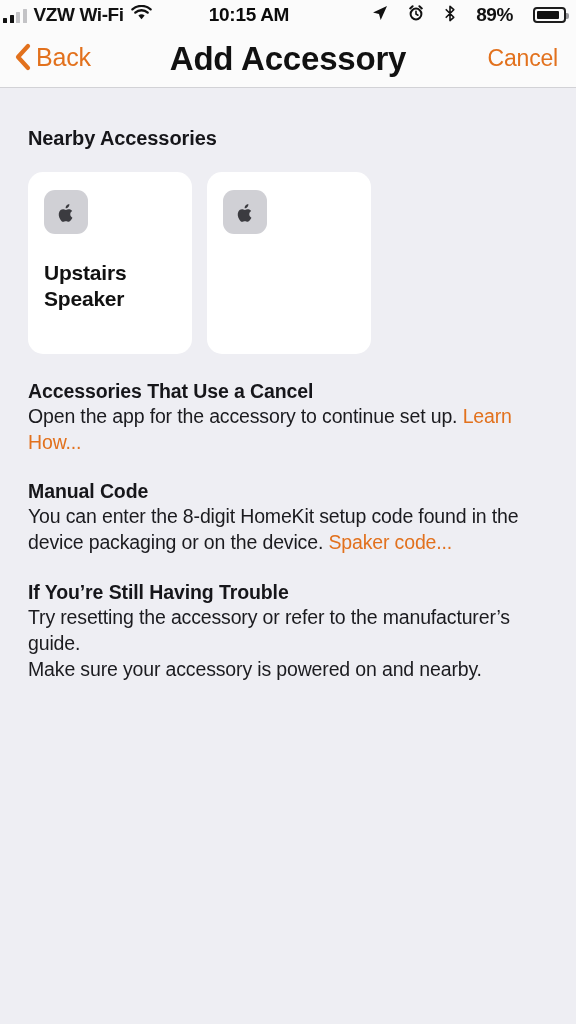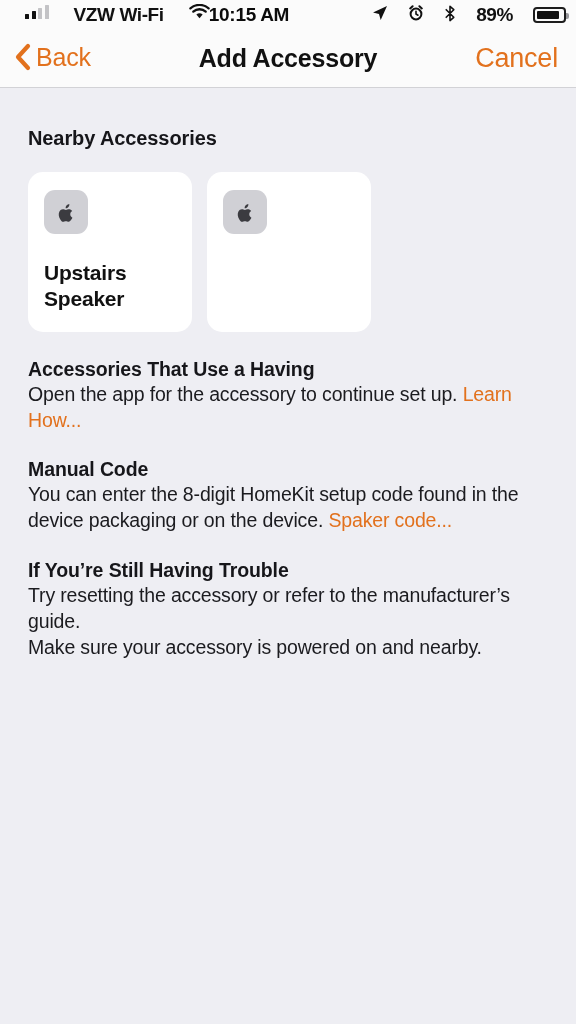--- a/index.html
+++ b/index.html
@@ -11,21 +11,21 @@
     overflow:hidden;
   }
   .screen { position:relative; width:576px; height:1024px; background:#eeeef3; }
 
   
   .statusbar {
     position:absolute; top:0; left:0; width:576px; height:30px;
     background:#fbfbfb;
     display:flex; align-items:center;
   }
-  .sb-left { position:absolute; left:25px; display:flex; align-items:flex-start; gap:25px; }
+  .sb-left { position:absolute; left:3px; display:flex; align-items:center; gap:7px; }
   .sb-center { position:absolute; left:0; width:498px; text-align:center;
                font-size:19px; font-weight:bold; color:#0b0b0b; letter-spacing:-0.3px; }
   .sb-right { position:absolute; right:10px; display:flex; align-items:center; gap:20px; }
   .sb-text { font-size:19px; font-weight:bold; color:#111; letter-spacing:-0.4px; }
 
   .sig { display:flex; align-items:flex-end; gap:2.5px; height:15px; }
   .sig i { display:block; width:4px; background:#111; border-radius:0.5px; }
   .sig i:nth-child(1){ height:5px; }
   .sig i:nth-child(2){ height:8px; }
   .sig i:nth-child(3){ height:11px; background:#c3c3c6; }
@@ -40,32 +40,32 @@
   
   .navbar {
     position:absolute; top:30px; left:0; width:576px; height:58px;
     background:#fbfbfb; border-bottom:1px solid #d2d2d6;
     display:flex; align-items:center;
   }
   .nav-back { position:absolute; left:14px; display:flex; align-items:flex-start; gap:5px;
               color:#e2711d; cursor:pointer; }
   .nav-back-label { font-size:25px; color:#e2711d; letter-spacing:-0.2px; }
   .nav-title { position:absolute; left:0; width:576px; text-align:center;
-               font-size:25px; font-weight:bold; color:#111; letter-spacing:-0.2px; }
-  .nav-cancel { position:absolute; right:18px; font-size:27px; color:#e2711d;
+               font-size:33px; font-weight:bold; color:#111; letter-spacing:-0.2px; }
+  .nav-cancel { position:absolute; right:18px; font-size:23px; color:#e2711d;
                 cursor:pointer; letter-spacing:-0.2px; }
 
   
   .content { position:absolute; top:89px; left:0; width:576px; bottom:0;
              background:#eeeef3; padding:38px 16px 0 28px; }
 
   .section-label { font-size:20px; font-weight:bold; color:#16161a; letter-spacing:-0.1px; }
 
   .cards { display:flex; gap:15px; margin-top:22px; }
-  .card { width:164px; height:160px; background:#fff; border-radius:15px;
+  .card { width:164px; height:182px; background:#fff; border-radius:15px;
           padding:18px 16px; cursor:pointer; display:flex; flex-direction:column; }
   .card-icon { width:44px; height:44px; background:#d0d0d5; border-radius:11px;
                display:flex; align-items:center; justify-content:center; }
   .card-icon svg { width:19px; height:22px; display:block; }
   .card-title { margin-top:26px; font-size:21px; font-weight:bold; color:#111;
                 line-height:1.22; letter-spacing:-0.2px; }
 
   .blocks { margin-top:26px; }
   .block { margin-bottom:25px; }
   .block:last-child { margin-bottom:0; }
@@ -160,21 +160,21 @@
             <path d="M9.7 5.1c.5-.7.9-1.6.7-2.6-.8.05-1.8.6-2.4 1.3-.5.6-.9 1.5-.7 2.4.9.03 1.8-.5 2.4-1.1z" fill="#3b3b40"></path>
           </svg>
         </div>
       </div>
 
     </div>
 
     <div class="blocks">
 
       <div class="block">
-        <div class="block-head">Accessories That Use a Having</div>
+        <div class="block-head">Accessories That Use a Cancel</div>
         <div class="block-body"><span>Open the app for the accessory to continue set up.</span> <span class="link">Learn How...</span></div>
       </div>
 
       <div class="block">
         <div class="block-head">Manual Code</div>
         <div class="block-body"><span>You can enter the 8-digit HomeKit setup code found in the device packaging or on the device.</span> <span class="link">Spaker code...</span></div>
       </div>
 
       <div class="block">
         <div class="block-head">If You’re Still Having Trouble</div>

